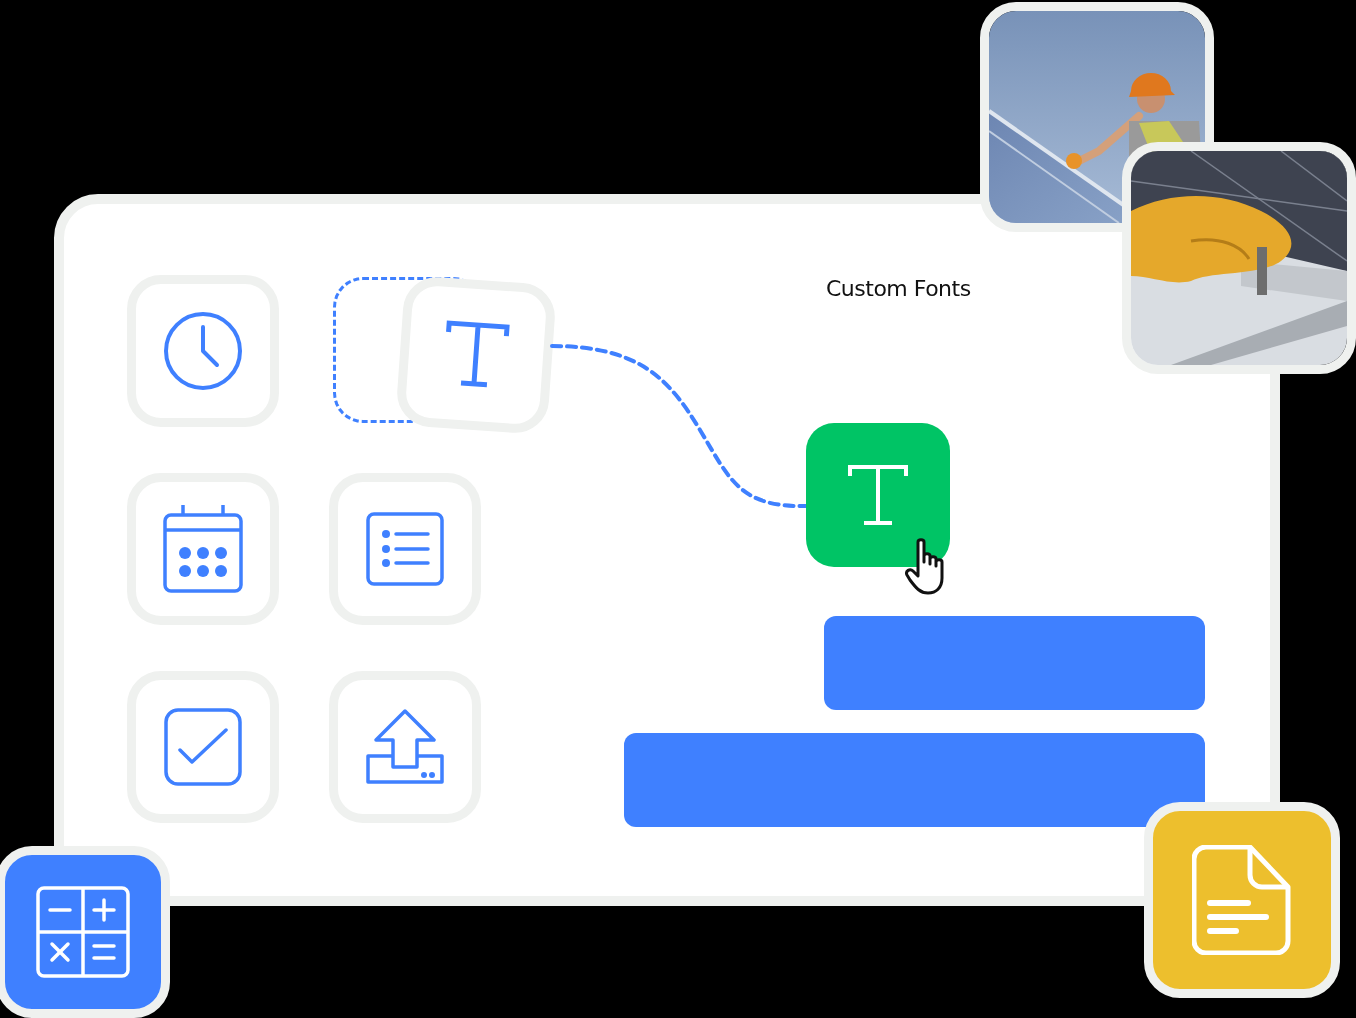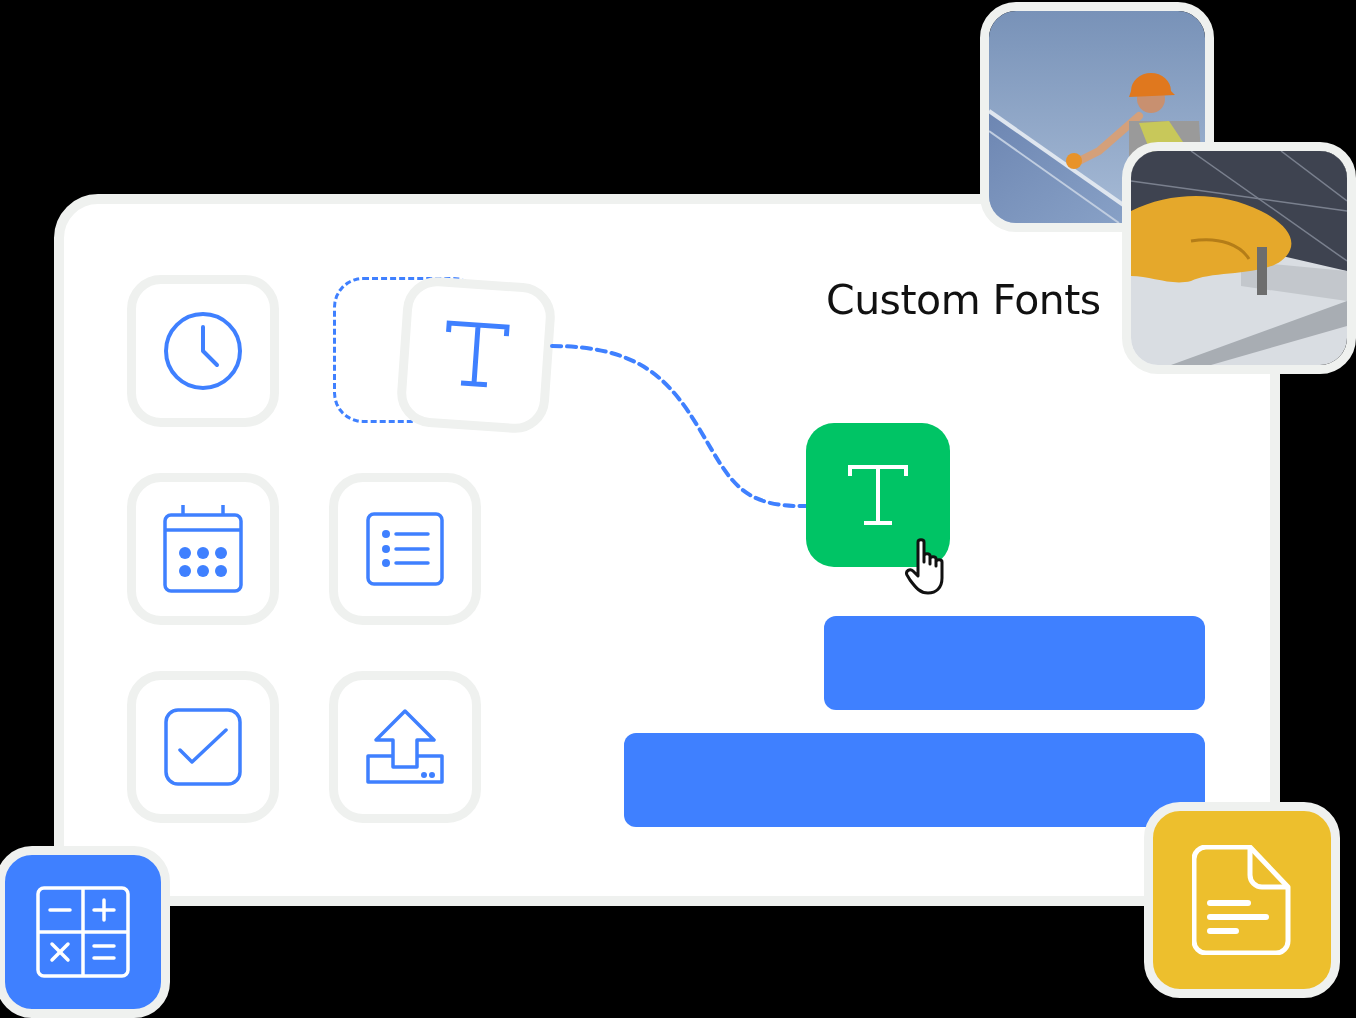--- a/index.html
+++ b/index.html
@@ -2,21 +2,21 @@
 <html><head>
 <meta charset="utf-8">
 <style>
   html, body { margin:0; padding:0; background:#000; }
   body { width:1356px; height:1018px; position:relative; overflow:hidden; font-family:"DejaVu Sans", sans-serif; }
   .card { position:absolute; left:54px; top:194px; width:1226px; height:712px; background:#fff; border:10px solid #eff1ef; border-radius:44px; box-sizing:border-box; }
   .tile { position:absolute; width:152px; height:152px; background:#fff; border:9px solid #eff1ef; border-radius:34px; box-sizing:border-box; display:flex; align-items:center; justify-content:center; }
   .tile svg { display:block; }
   .ghost { position:absolute; left:333px; top:277px; width:150px; height:146px; border:3px dashed #3f80ff; border-radius:30px; box-sizing:border-box; }
   .tilted { transform:rotate(4deg); }
-  .title { position:absolute; left:826px; top:276px; font-size:41px; color:#111; font-family:"DejaVu Sans", sans-serif; letter-spacing:-0.5px; }
+  .title { position:absolute; left:826px; top:276px; font-size:22px; color:#111; font-family:"DejaVu Sans", sans-serif; letter-spacing:-0.5px; }
   .green { position:absolute; left:806px; top:423px; width:144px; height:144px; background:#00c465; border-radius:28px; display:flex; align-items:center; justify-content:center; }
   .bar { position:absolute; background:#3f80ff; border-radius:12px; }
   .photo { position:absolute; border:9px solid #eff1ef; border-radius:36px; overflow:hidden; box-sizing:border-box; }
   .badge { position:absolute; border:9px solid #eff1ef; border-radius:36px; box-sizing:border-box; display:flex; align-items:center; justify-content:center; }
 </style>
 </head>
 <body>
 
 <div class="card"></div>
 

